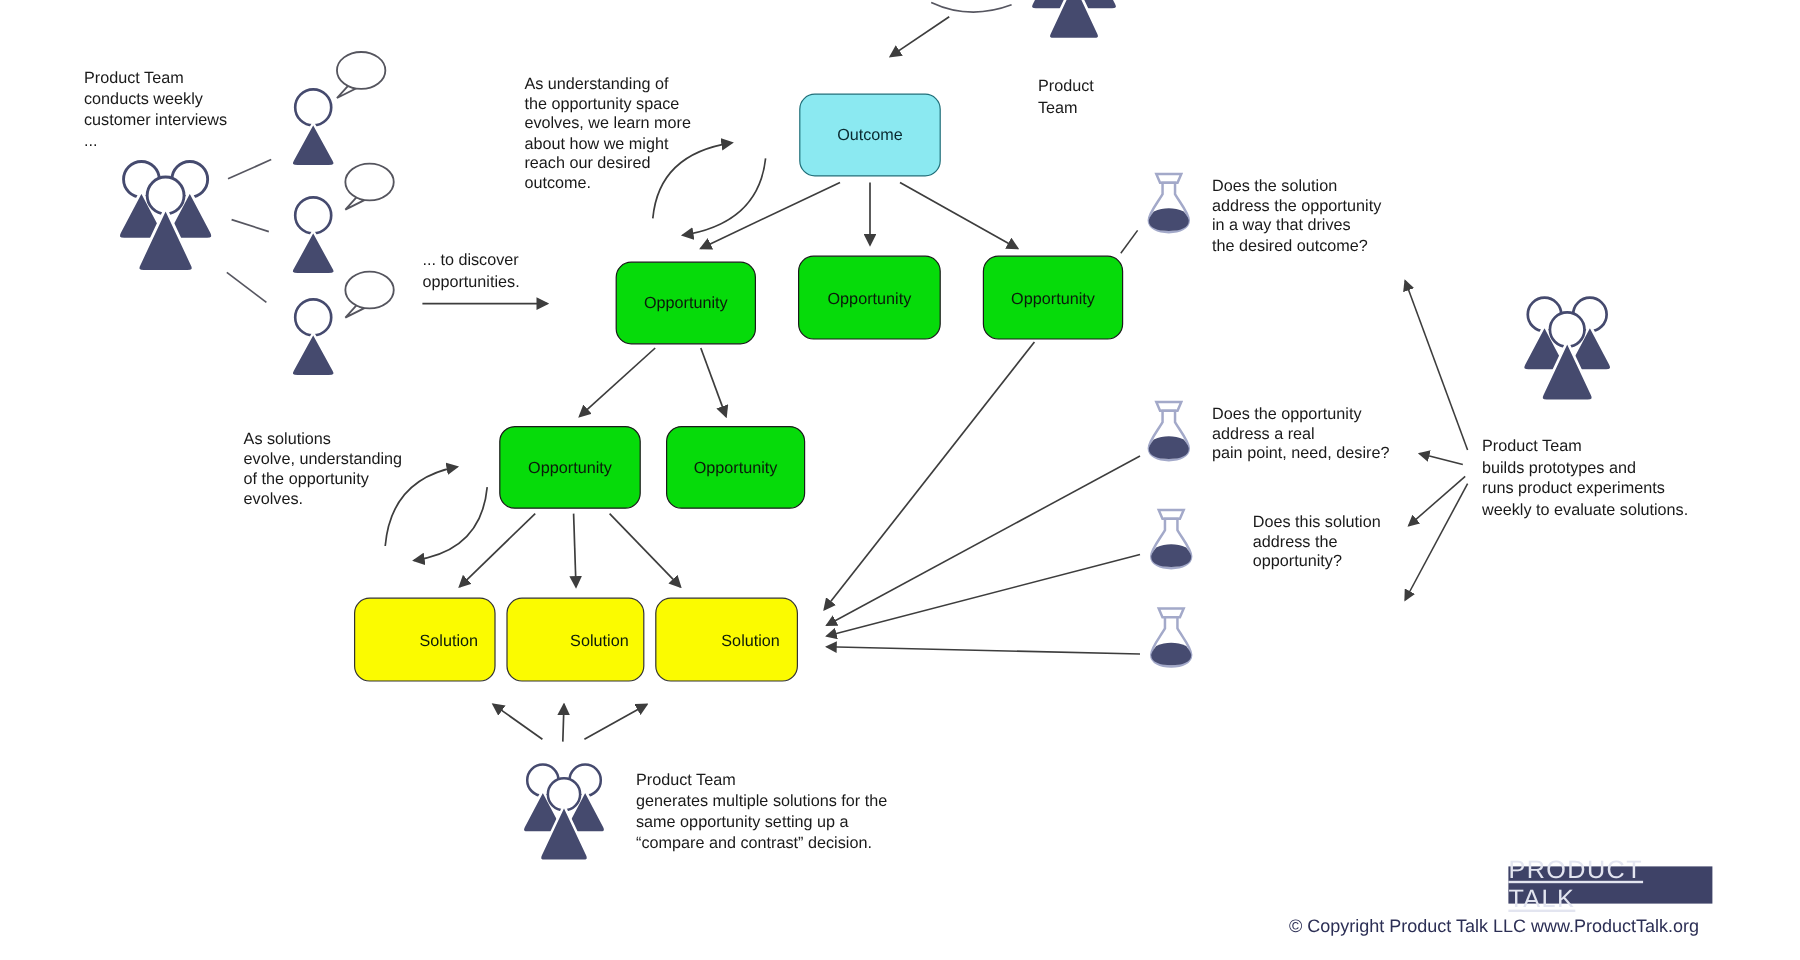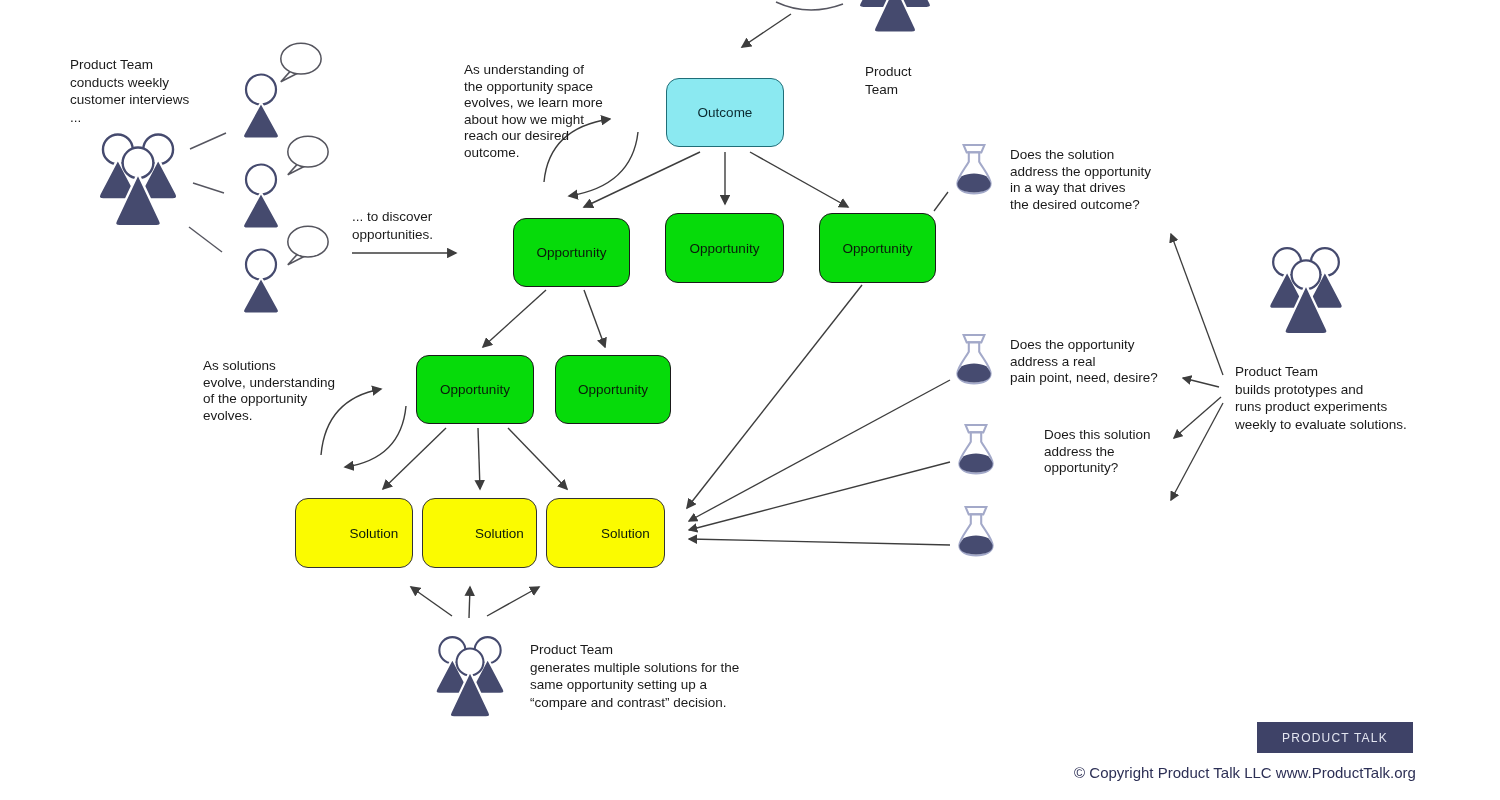--- a/index.html
+++ b/index.html
@@ -21,24 +21,24 @@
   #canvas{position:relative;width:1500px;height:800px;background:#fff;overflow:hidden;}
   #connector-layer{position:absolute;left:0;top:0;width:1500px;height:800px;z-index:1;}
   .node{position:absolute;display:flex;align-items:center;justify-content:center;
         font-size:13.5px;color:#0B1A0B;z-index:2;box-sizing:border-box;border-radius:13px;}
   .node-outcome{background:var(--cyan);border:1.6px solid var(--cyan-border);color:#0A2A30;}
   .node-opportunity{background:var(--green);border:1.5px solid #1A1A1A;}
   .node-solution{background:var(--yellow);border:1.5px solid #333;padding-left:40px;}
   .note{position:absolute;white-space:pre-line;color:var(--text);font-size:13.5px;
         line-height:16.5px;z-index:2;}
   .note.bold{font-weight:normal;line-height:17.5px;}
-  .badge{position:absolute;left:1257px;top:722px;width:156px;height:31px;
+  .badge{position:absolute;left:1257px;top:722px;width:170px;height:31px;
          background:var(--badge-bg);color:var(--badge-text);display:flex;
-         align-items:center;justify-content:center;font-size:12px;
-         letter-spacing:1.2px;z-index:2;}
+         align-items:center;justify-content:center;font-size:21px;
+         letter-spacing:1.2px;z-index:2;text-decoration:underline;}
   .copyright{position:absolute;left:1060px;top:764px;width:370px;text-align:center;
          color:var(--copyright);font-size:15px;z-index:2;}
 </style>
 </head>
 <body>
 
 <div id="canvas">
 
   <svg id="connector-layer" viewBox="0 0 1500 800" xmlns="http://www.w3.org/2000/svg">
     <defs>
@@ -184,21 +184,21 @@
   <div class="node node-opportunity" style="left:555px;top:355px;width:116px;height:69px;">Opportunity</div>
 
   <div class="node node-solution" style="left:295px;top:498px;width:118px;height:70px;">Solution</div>
   <div class="node node-solution" style="left:422px;top:498px;width:115px;height:70px;">Solution</div>
   <div class="node node-solution" style="left:546px;top:498px;width:119px;height:70px;">Solution</div>
 
   <div class="note bold" style="left:70px;top:56px;width:210px;">Product Team
 conducts weekly
 customer interviews
 ...</div>
-  <div class="note" style="left:437px;top:62px;width:190px;margin-left:27px;">As understanding of
+  <div class="note" style="left:437px;top:62px;width:190px;">As understanding of
 the opportunity space
 evolves, we learn more
 about how we might
 reach our desired
 outcome.</div>
   <div class="note bold" style="left:352px;top:208px;width:140px;">... to discover
 opportunities.</div>
   <div class="note bold" style="left:865px;top:63px;width:90px;">Product
 Team</div>
   <div class="note" style="left:203px;top:358px;width:170px;">As solutions

